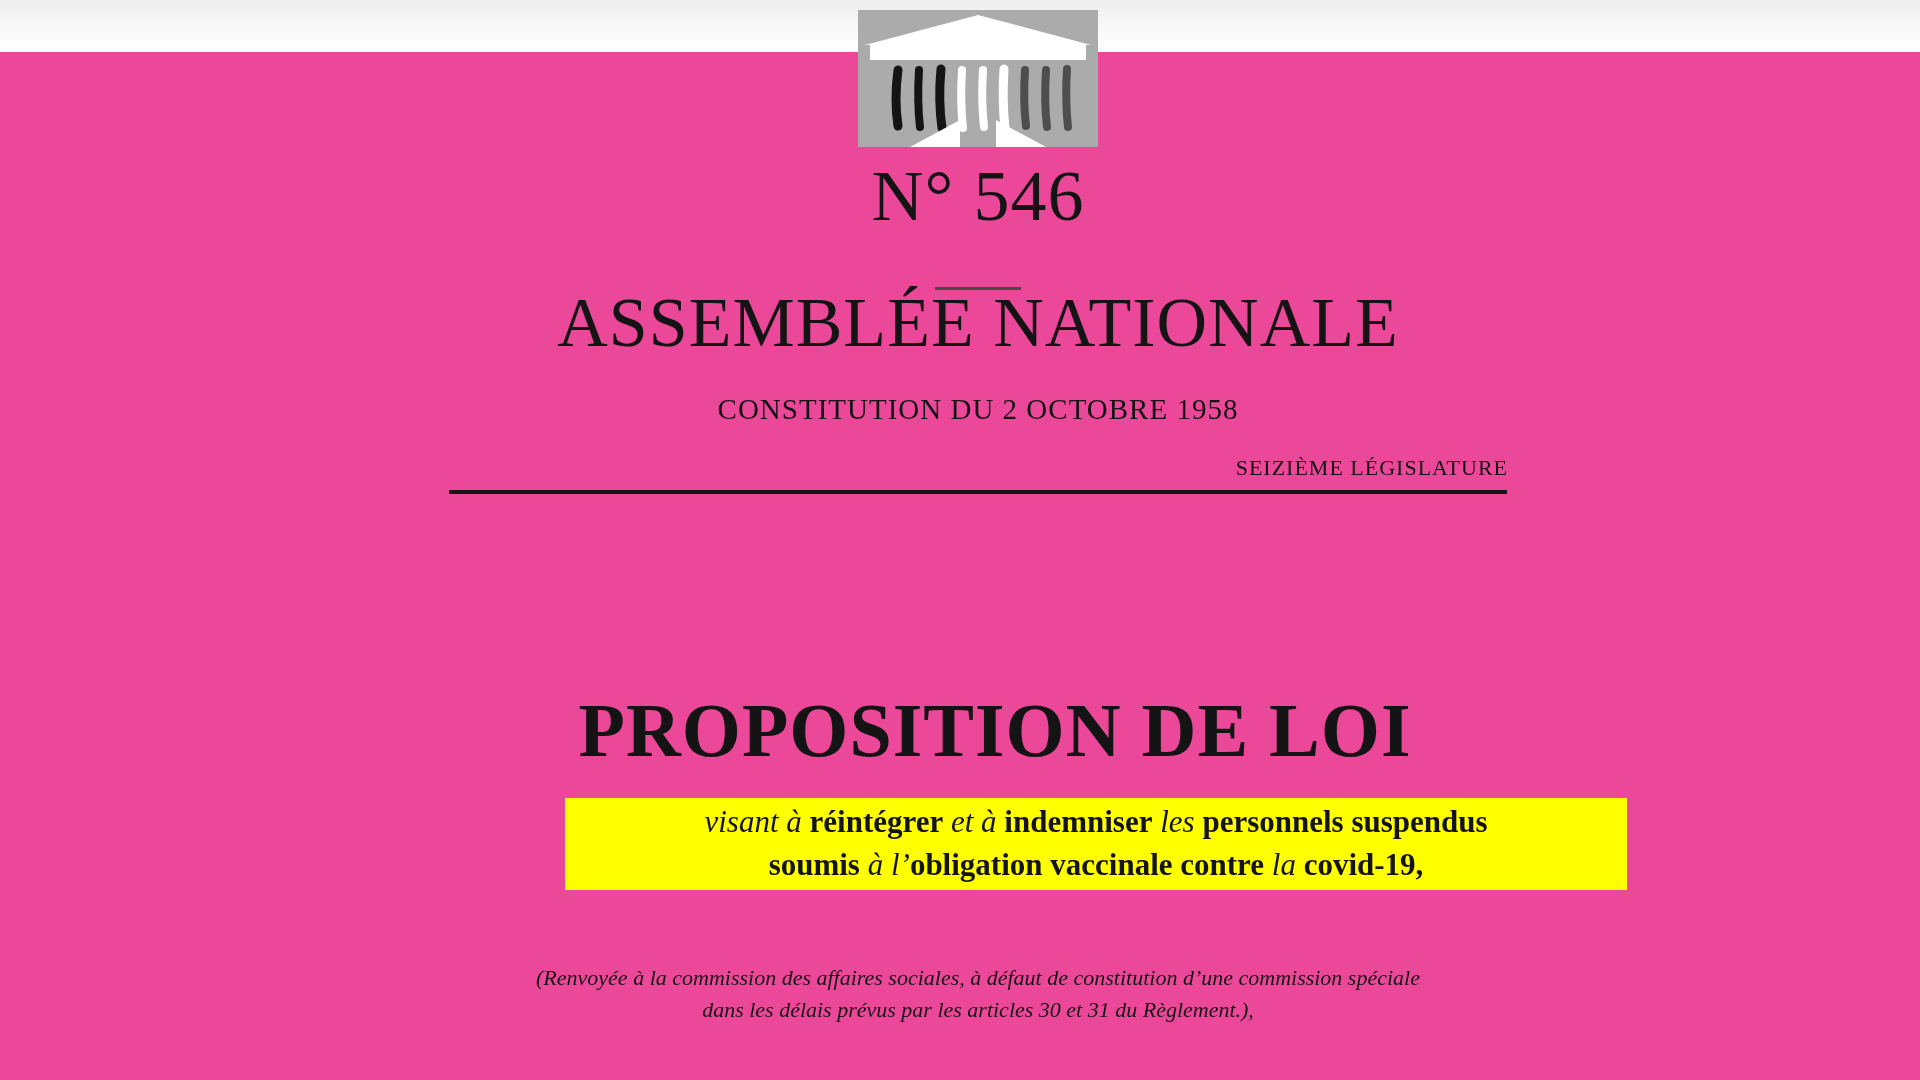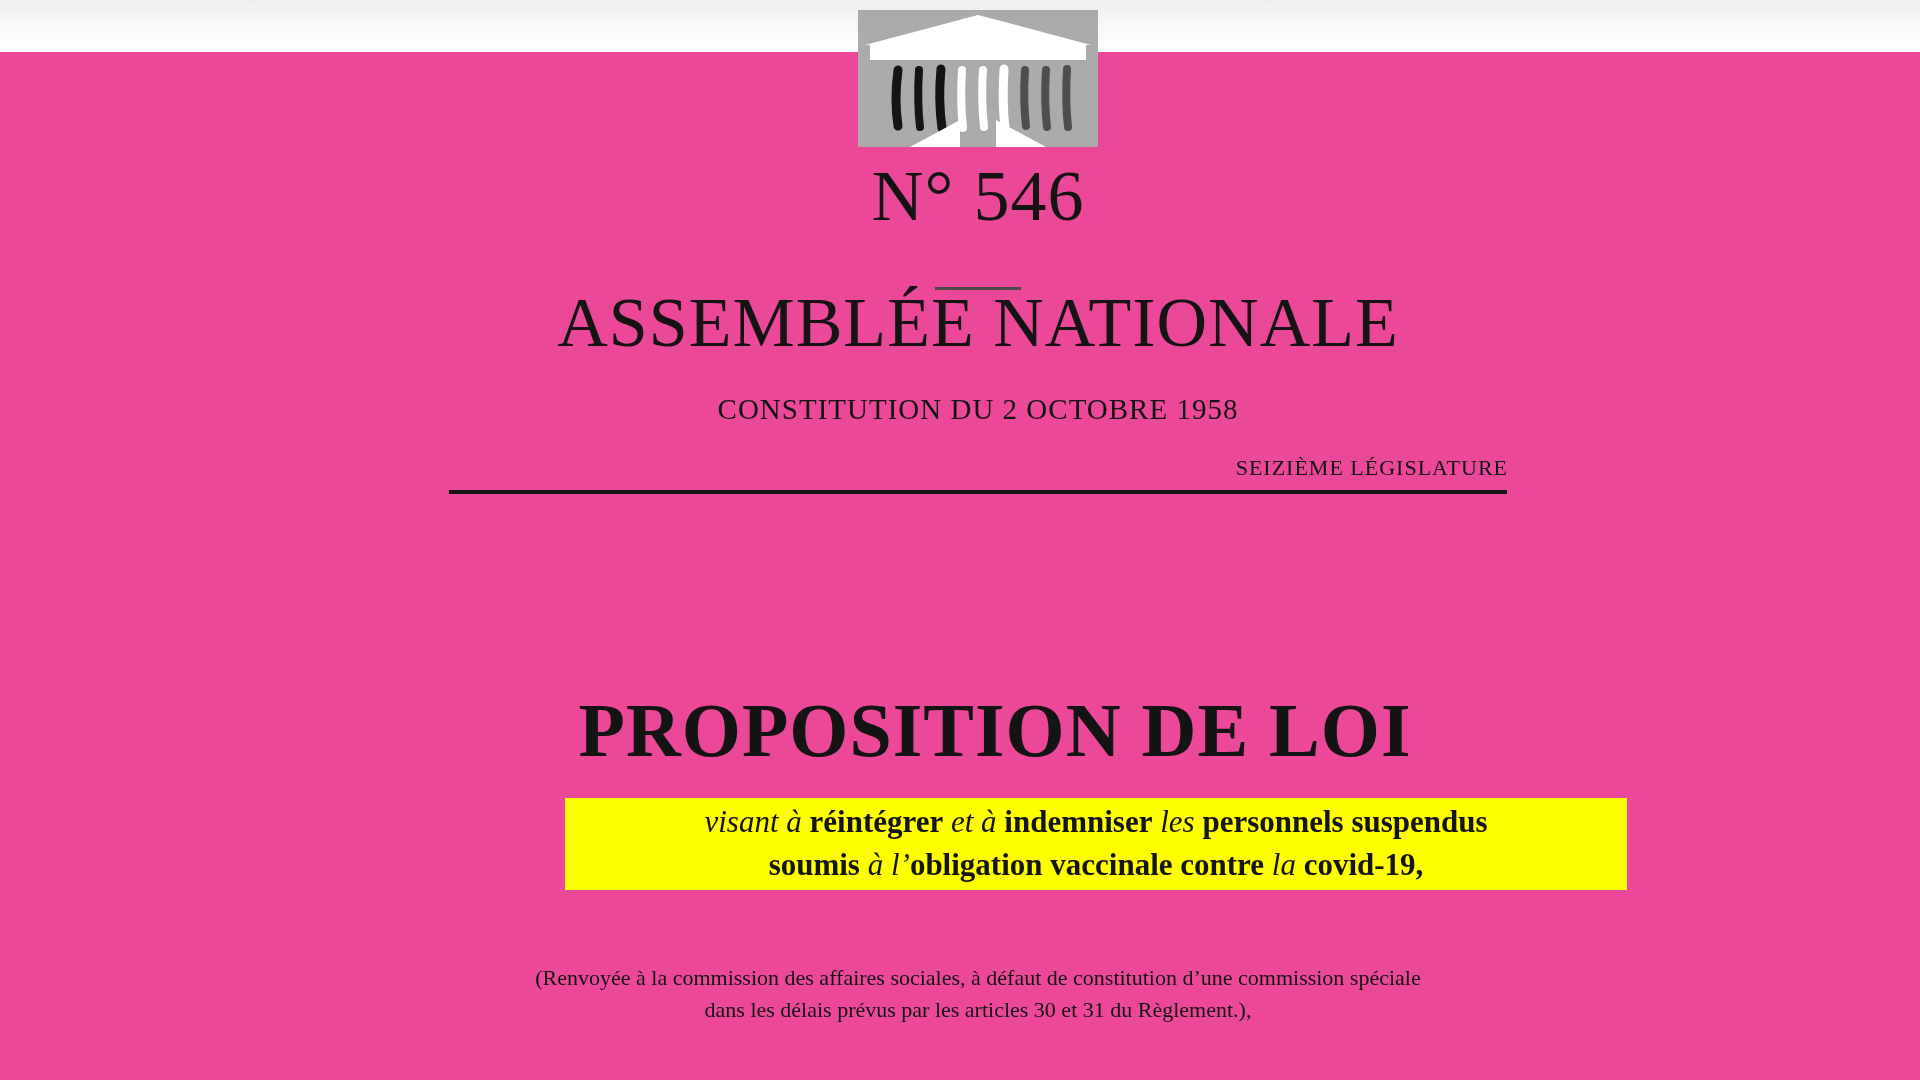--- a/index.html
+++ b/index.html
@@ -62,21 +62,21 @@
     background:#ffff00;
     font-size:31px;line-height:43px;font-weight:bold;
     padding:2px 0 4px 0;
     margin-left:32px;
   }
   .subtitle .ln{display:block;text-align:center;}
   .seg-i{font-style:italic;font-weight:normal;}
   .seg-b{font-weight:bold;font-style:normal;}
   .referral{
     position:absolute;top:962px;left:0;width:1060px;
-    font-size:22px;line-height:32px;
+    font-size:22px;line-height:32px;font-style:italic;
   }
 </style>
 </head>
 <body>
 
 <div class="page">
   <div class="top-shadow"></div>
 
   <div class="doc">
 

